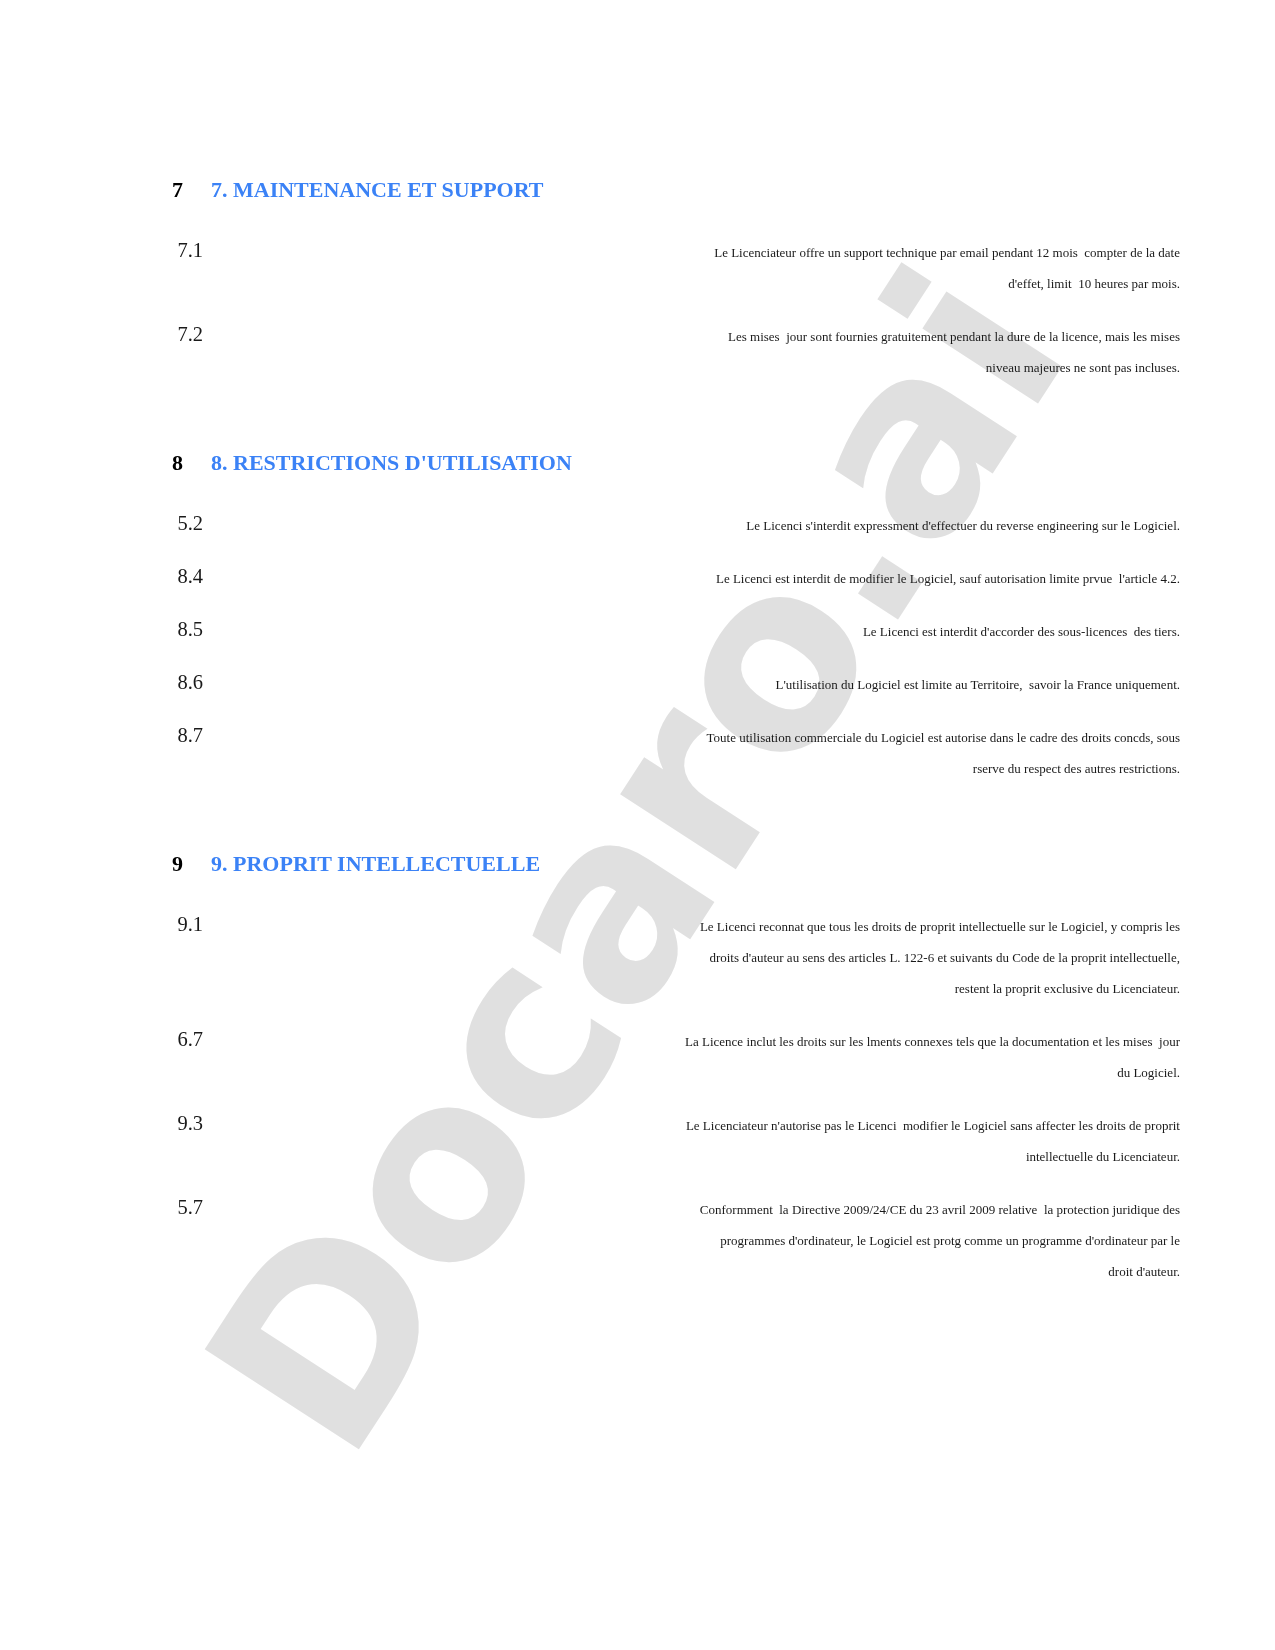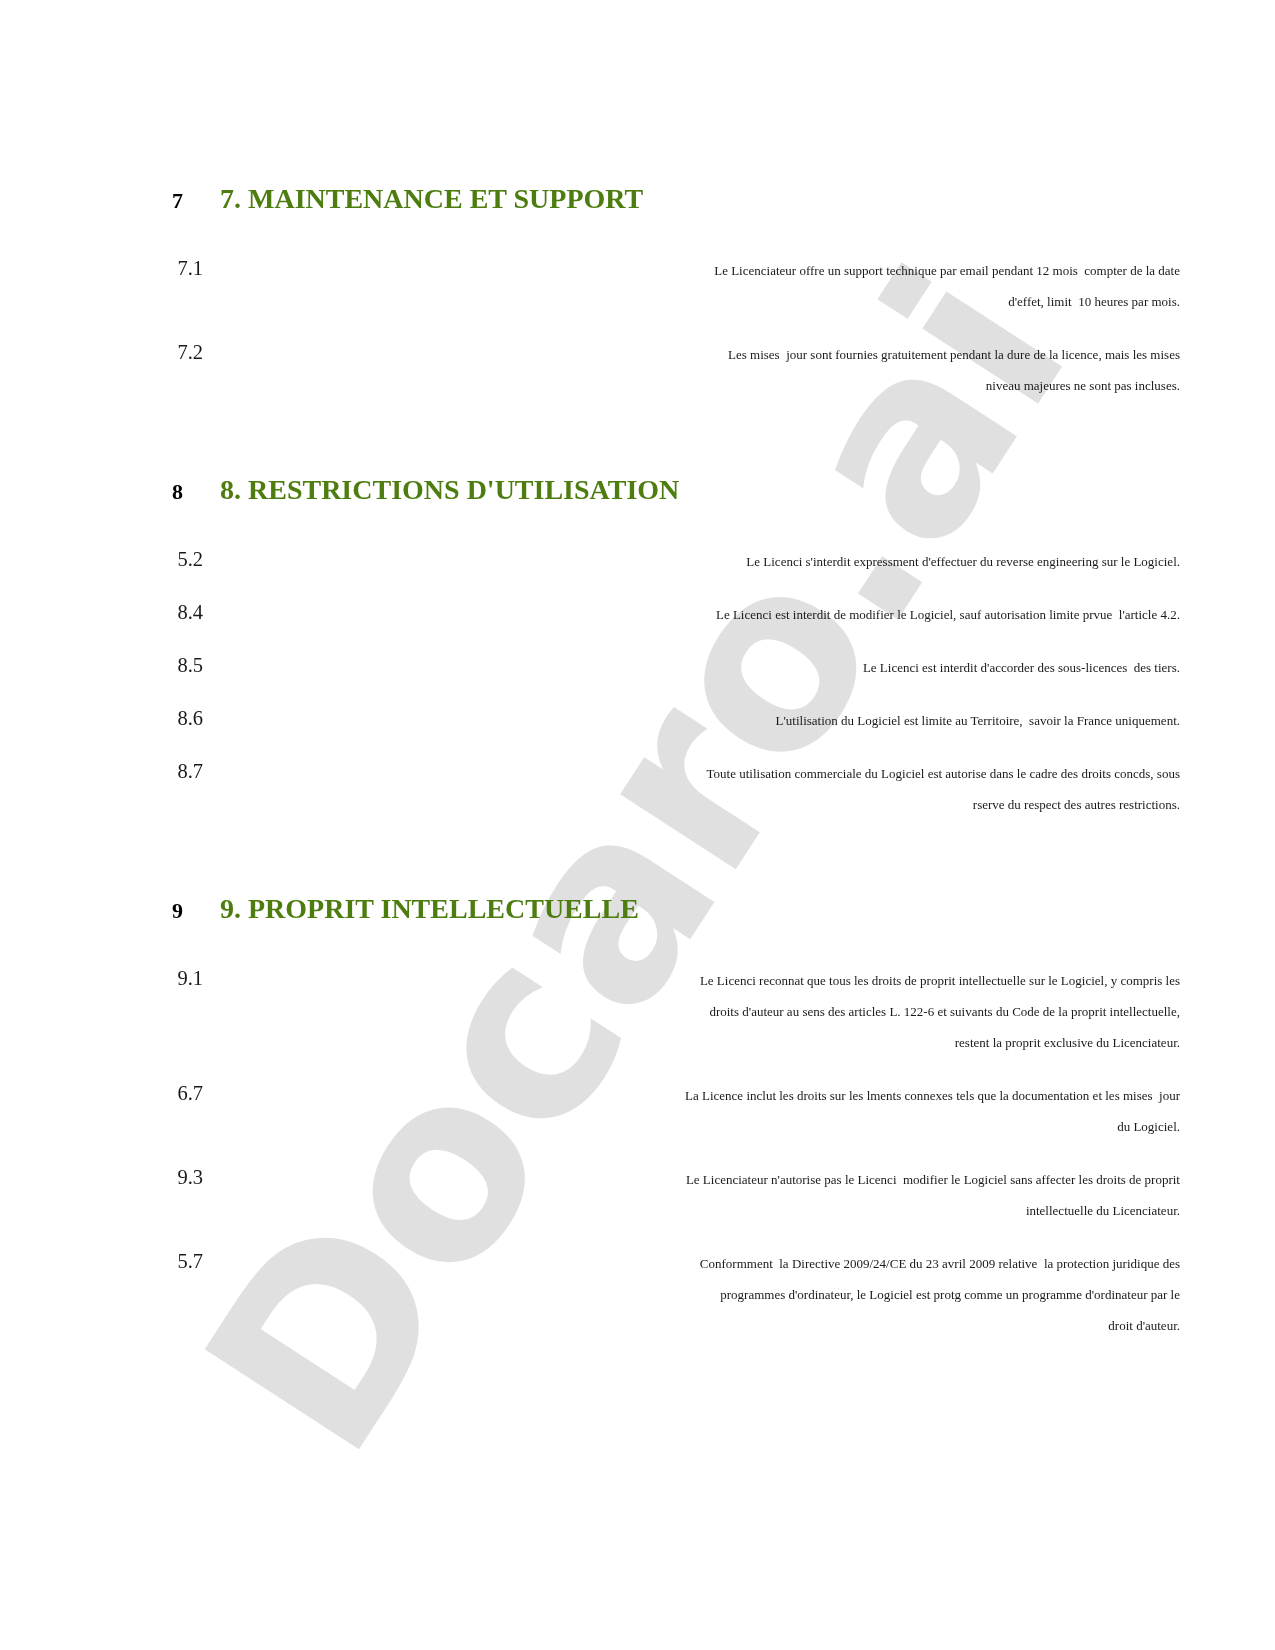--- a/index.html
+++ b/index.html
@@ -40,25 +40,25 @@
   }
   .heading-row { margin-bottom: 22px; }
   .heading-row .num {
     font-weight: bold;
     font-size: 22px;
     line-height: 31px;
     padding-left: 22px;
     color: #000000;
   }
   .heading-row .title {
-    margin: 17px;
+    margin: 8px;
     font-weight: bold;
-    font-size: 28px;
+    font-size: 22px;
     line-height: 31px;
-    color: #4d7c0f;
+    color: #3b82f6;
     white-space: pre-wrap;
   }
   .clause { margin-bottom: 20px; text-align: right; }
   .clause .num {
     font-size: 20.5px;
     line-height: 31px;
     padding-left: 5px;
   }
   .clause .text {
     margin: 0;

